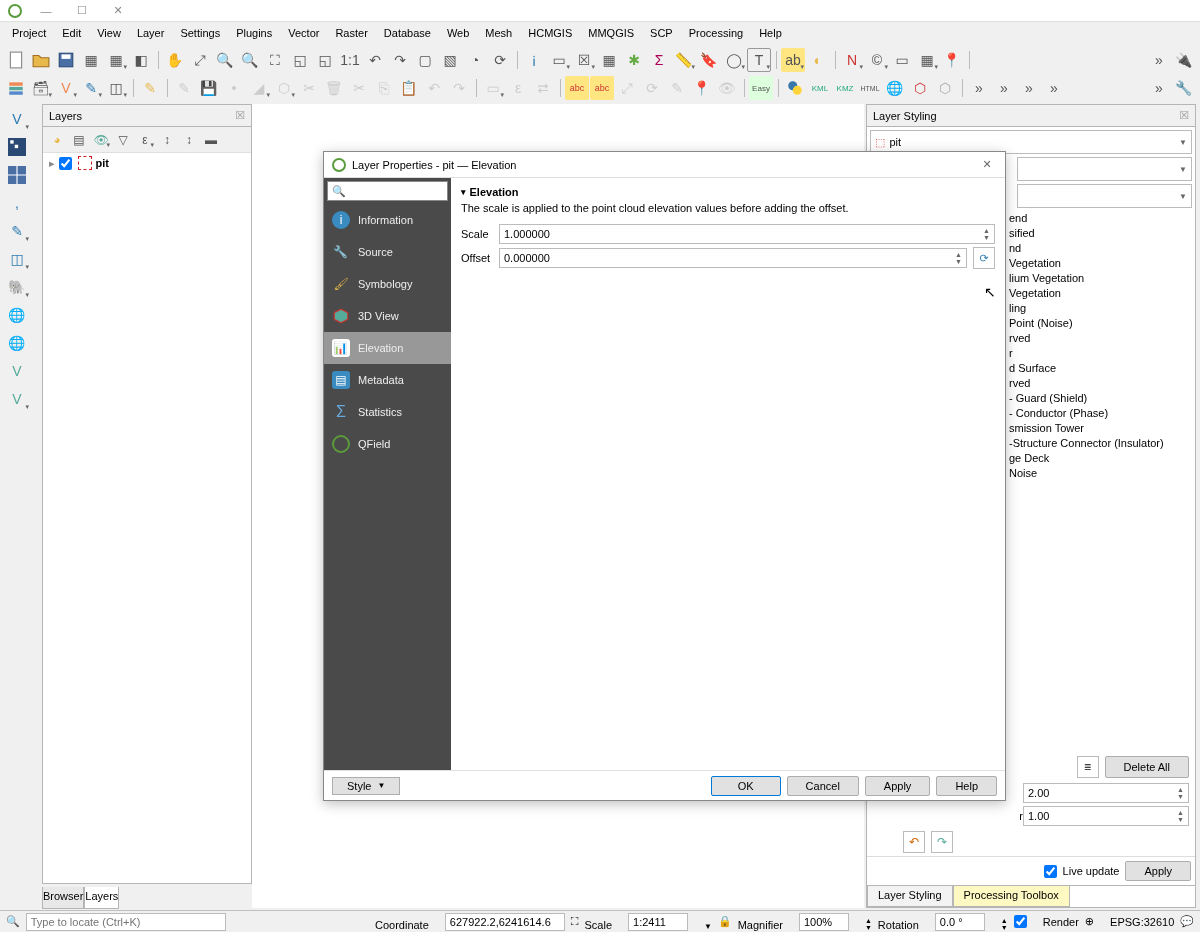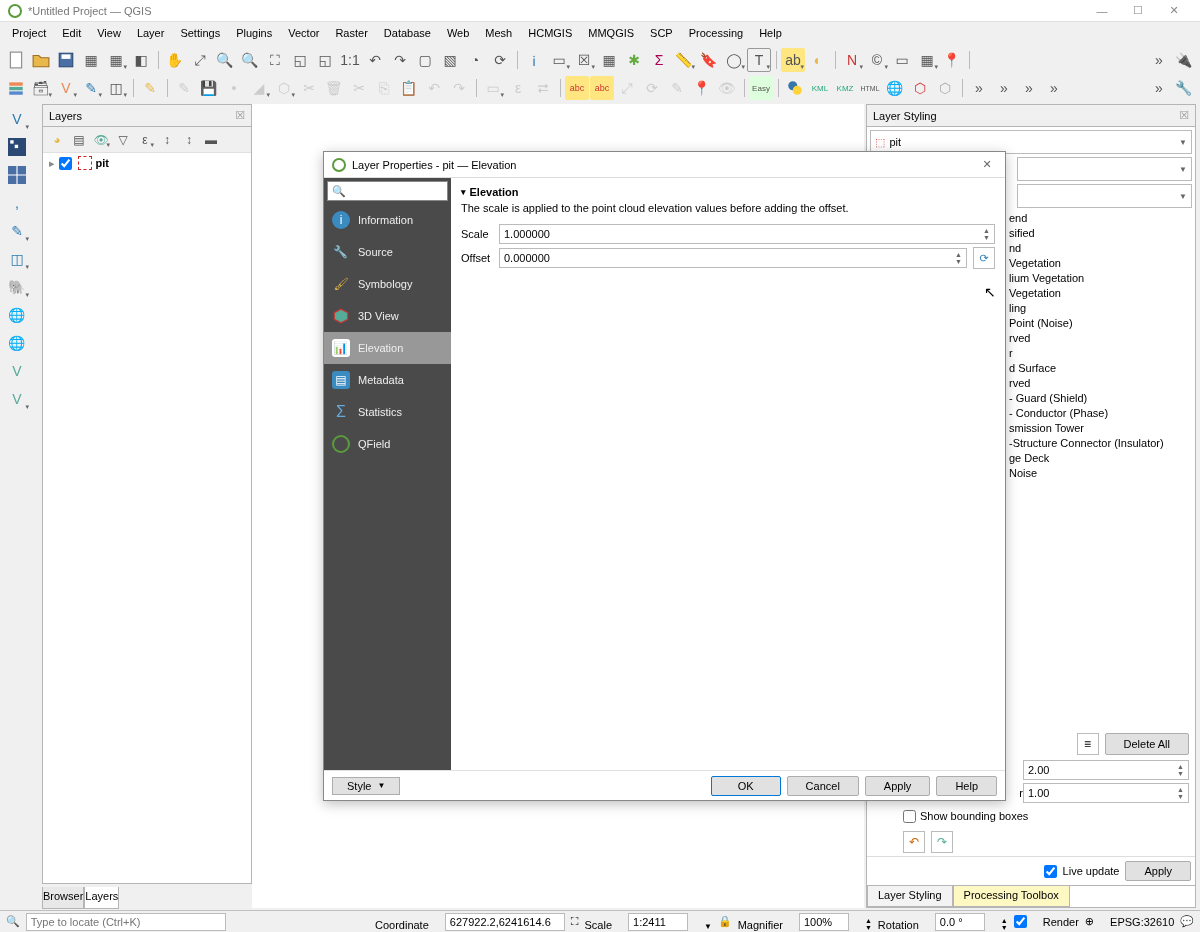--- a/index.html
+++ b/index.html
@@ -95,21 +95,20 @@
 .statusbar { position: absolute; left: 0; right: 0; bottom: 0; height: 22px; background: #f0f0f0; border-top: 1px solid #c0c0c0; display: flex; align-items: center; padding: 0 6px; gap: 6px; }
 .statusbar .field { display: flex; align-items: flex-end; gap: 16px; }
 .statusbar input.sb { border: 1px solid #bbb; height: 18px; padding: 0 4px; background: #fff; }
 .statusbar .locate { flex: 0 0 200px; }
 </style>
 </head>
 <body>
 
 <div class="titlebar">
   <div class="q-icon"></div>
-  <div class="title">*Untitled Project — QGIS</div>
   <div class="win-btn">—</div>
   <div class="win-btn">☐</div>
   <div class="win-btn">✕</div>
 </div>
 
 <div class="menubar">
   <span>Project</span>
   <span>Edit</span>
   <span>View</span>
   <span>Layer</span>
@@ -357,24 +356,20 @@
           <span class="arrows">▲<br>▼</span>
         </div>
     </div>
     <div class="form-row">
       <label style="width:18px;text-align:right;margin-left:132px">r</label>
       <div class="spin">
           <span>1.00</span>
           <span class="arrows">▲<br>▼</span>
         </div>
     </div>
-    <div class="form-row" style="margin-left:30px">
-      <input type="checkbox" style="">
-      <span style="margin-left:4px">Show bounding boxes</span>
-    </div>
     <div class="btn-row" style="margin-left:30px">
       <div class="sq-btn" style="color:#c60">↶</div>
       <div class="sq-btn" style="color:#5a9">↷</div>
     </div>
   </div>
 
   <div class="live-row">
     <div style="flex:1"></div>
     <input type="checkbox" checked="" style="">
     <span>Live update</span>

